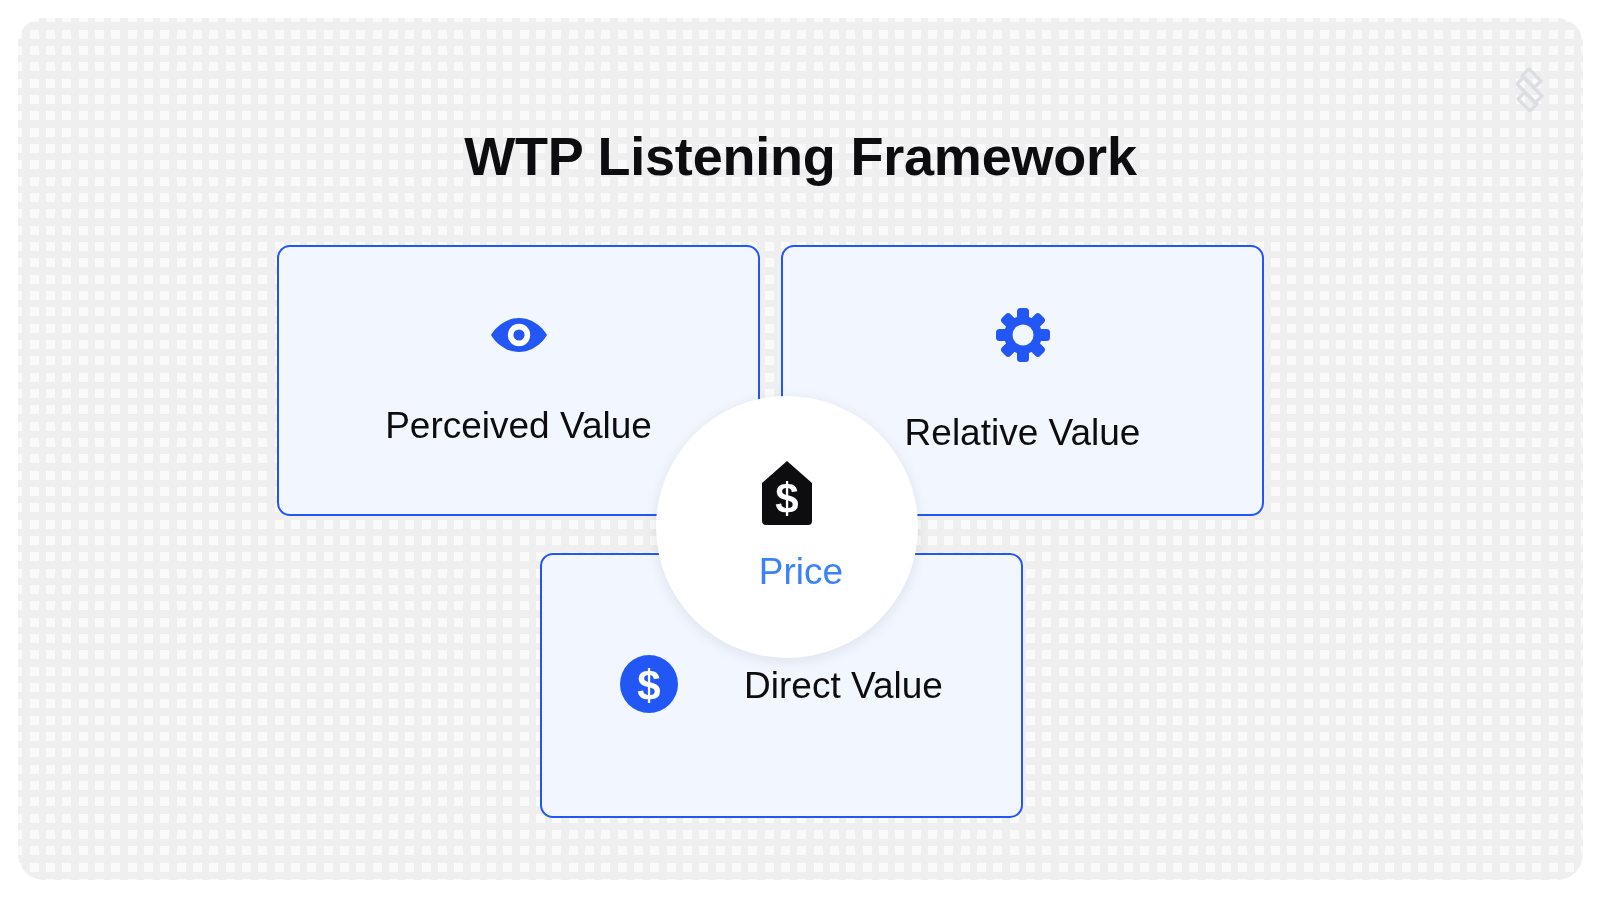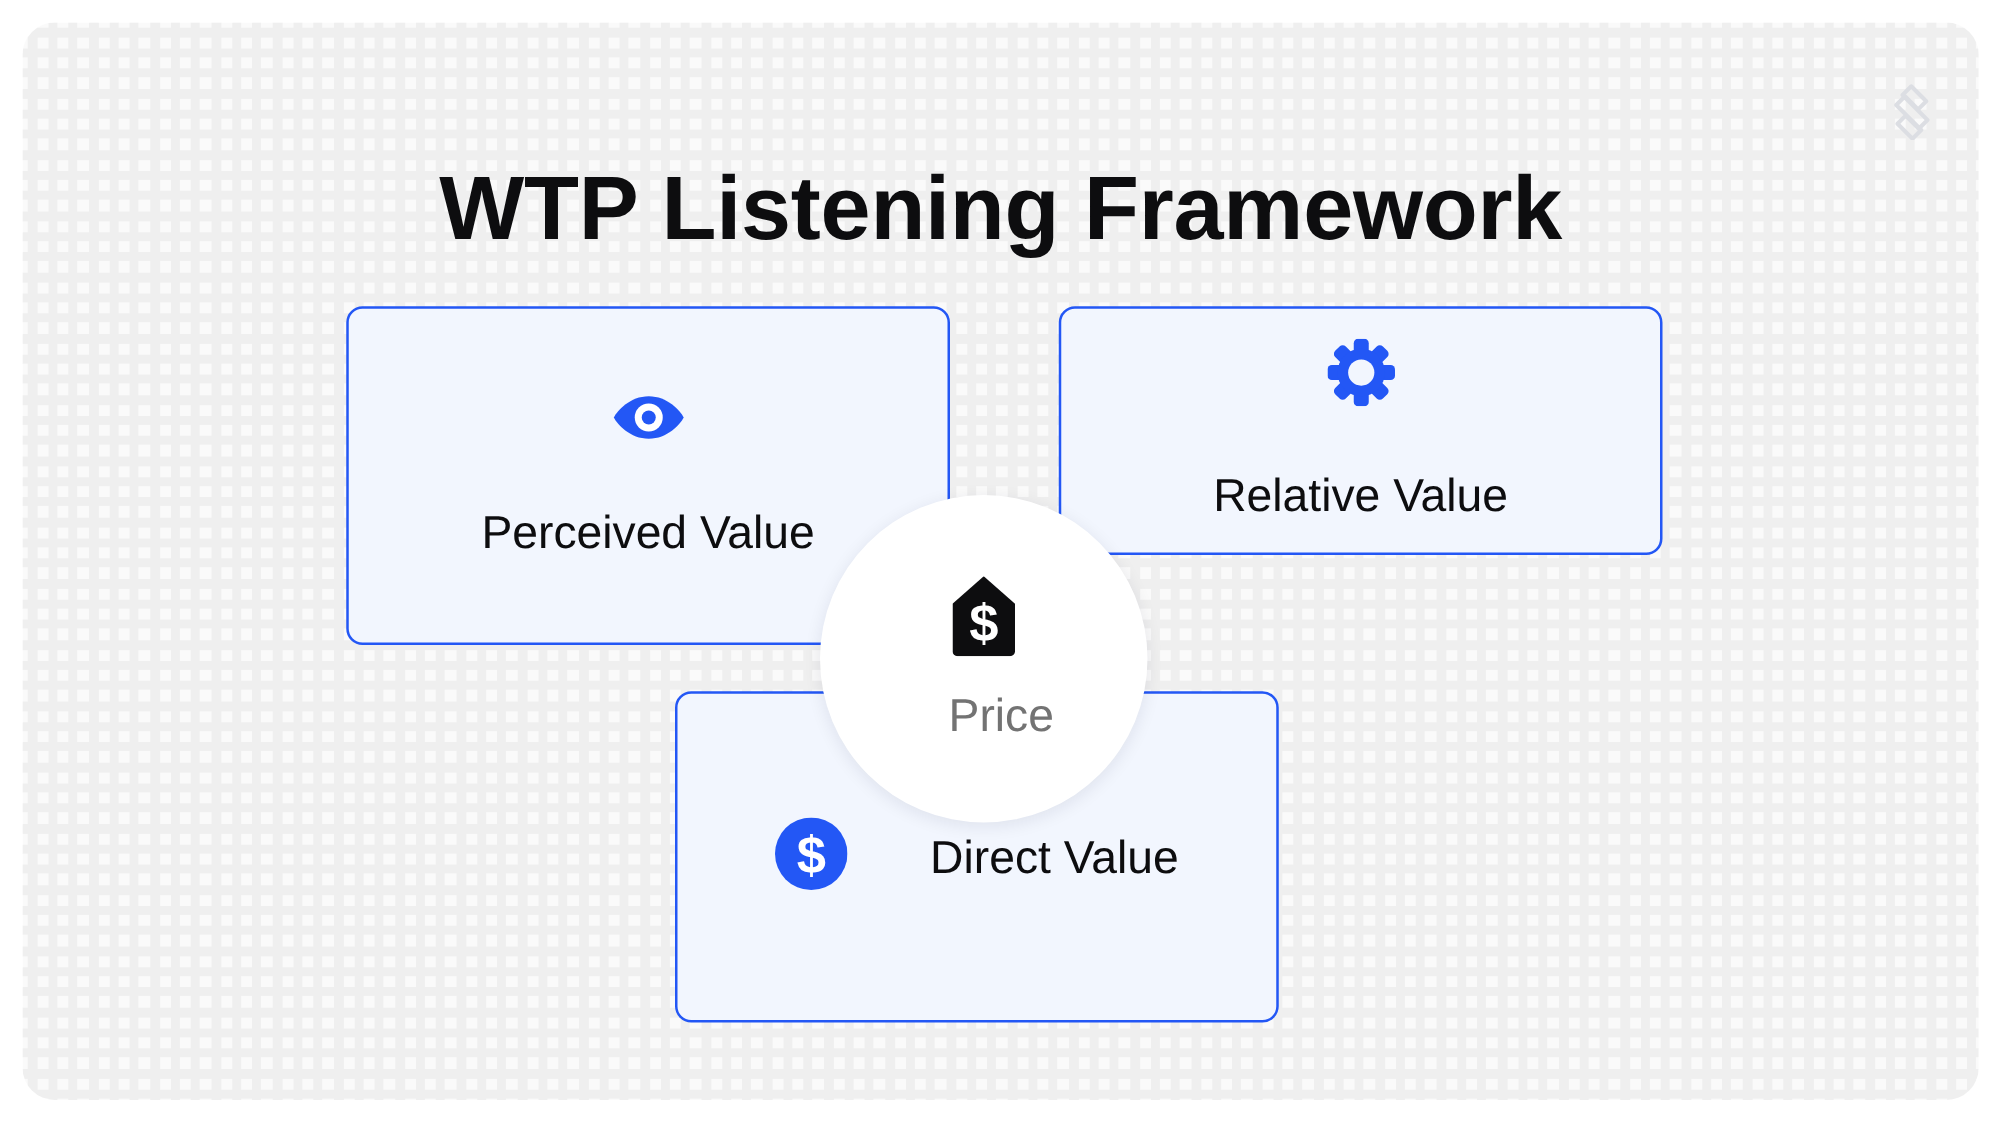--- a/index.html
+++ b/index.html
@@ -46,21 +46,21 @@
     opacity: 1;
   }
 
   
   #title {
     position: absolute;
     left: 0;
     top: 106px;
     width: 1565px;
     text-align: center;
-    font-size: 72px;
+    font-size: 54px;
     font-weight: bold;
     color: #0d0d0f;
     letter-spacing: -0.2px;
     line-height: 1.2;
   }
 
   
   .card {
     position: absolute;
     box-sizing: border-box;
@@ -87,24 +87,24 @@
 
   #card-perceived {
     left: 259px;
     top: 227px;
     width: 483px;
     height: 271px;
   }
   #card-perceived .card-label { margin-top: 22px; }
 
   #card-relative {
-    left: 829px;
+    left: 763px;
     top: 227px;
     width: 483px;
-    height: 199px;
+    height: 271px;
   }
   #card-relative .card-label { margin-top: 22px; }
 
   #card-direct {
     left: 522px;
     top: 535px;
     width: 483px;
     height: 265px;
   }
   #card-direct .card-label { margin-left: 42px; }
@@ -121,21 +121,21 @@
     border-radius: 50%;
     background: #ffffff;
     box-shadow: 0 3px 14px rgba(20, 25, 50, 0.09);
     display: flex;
     flex-direction: column;
     align-items: center;
     justify-content: center;
   }
   #hub-label {
     font-size: 37px;
-    color: #737373;
+    color: #3b82f6;
     margin-top: 22px;
     margin-left: 28px;
   }
   #hub-icon { display: block; }
 </style>
 </head>
 <body>
 
 <div id="canvas">
 

